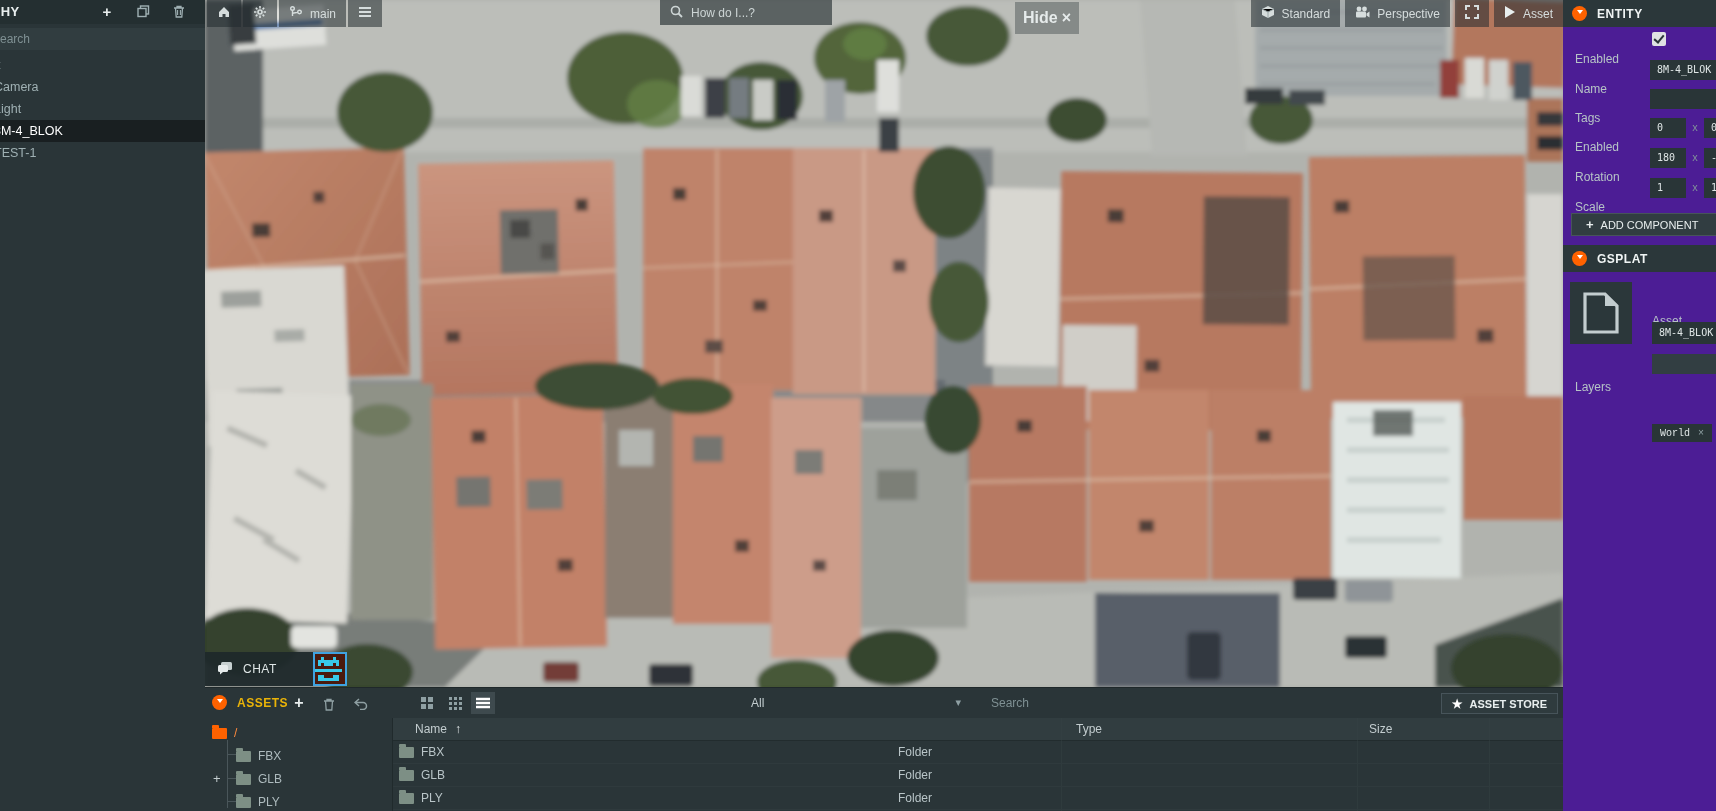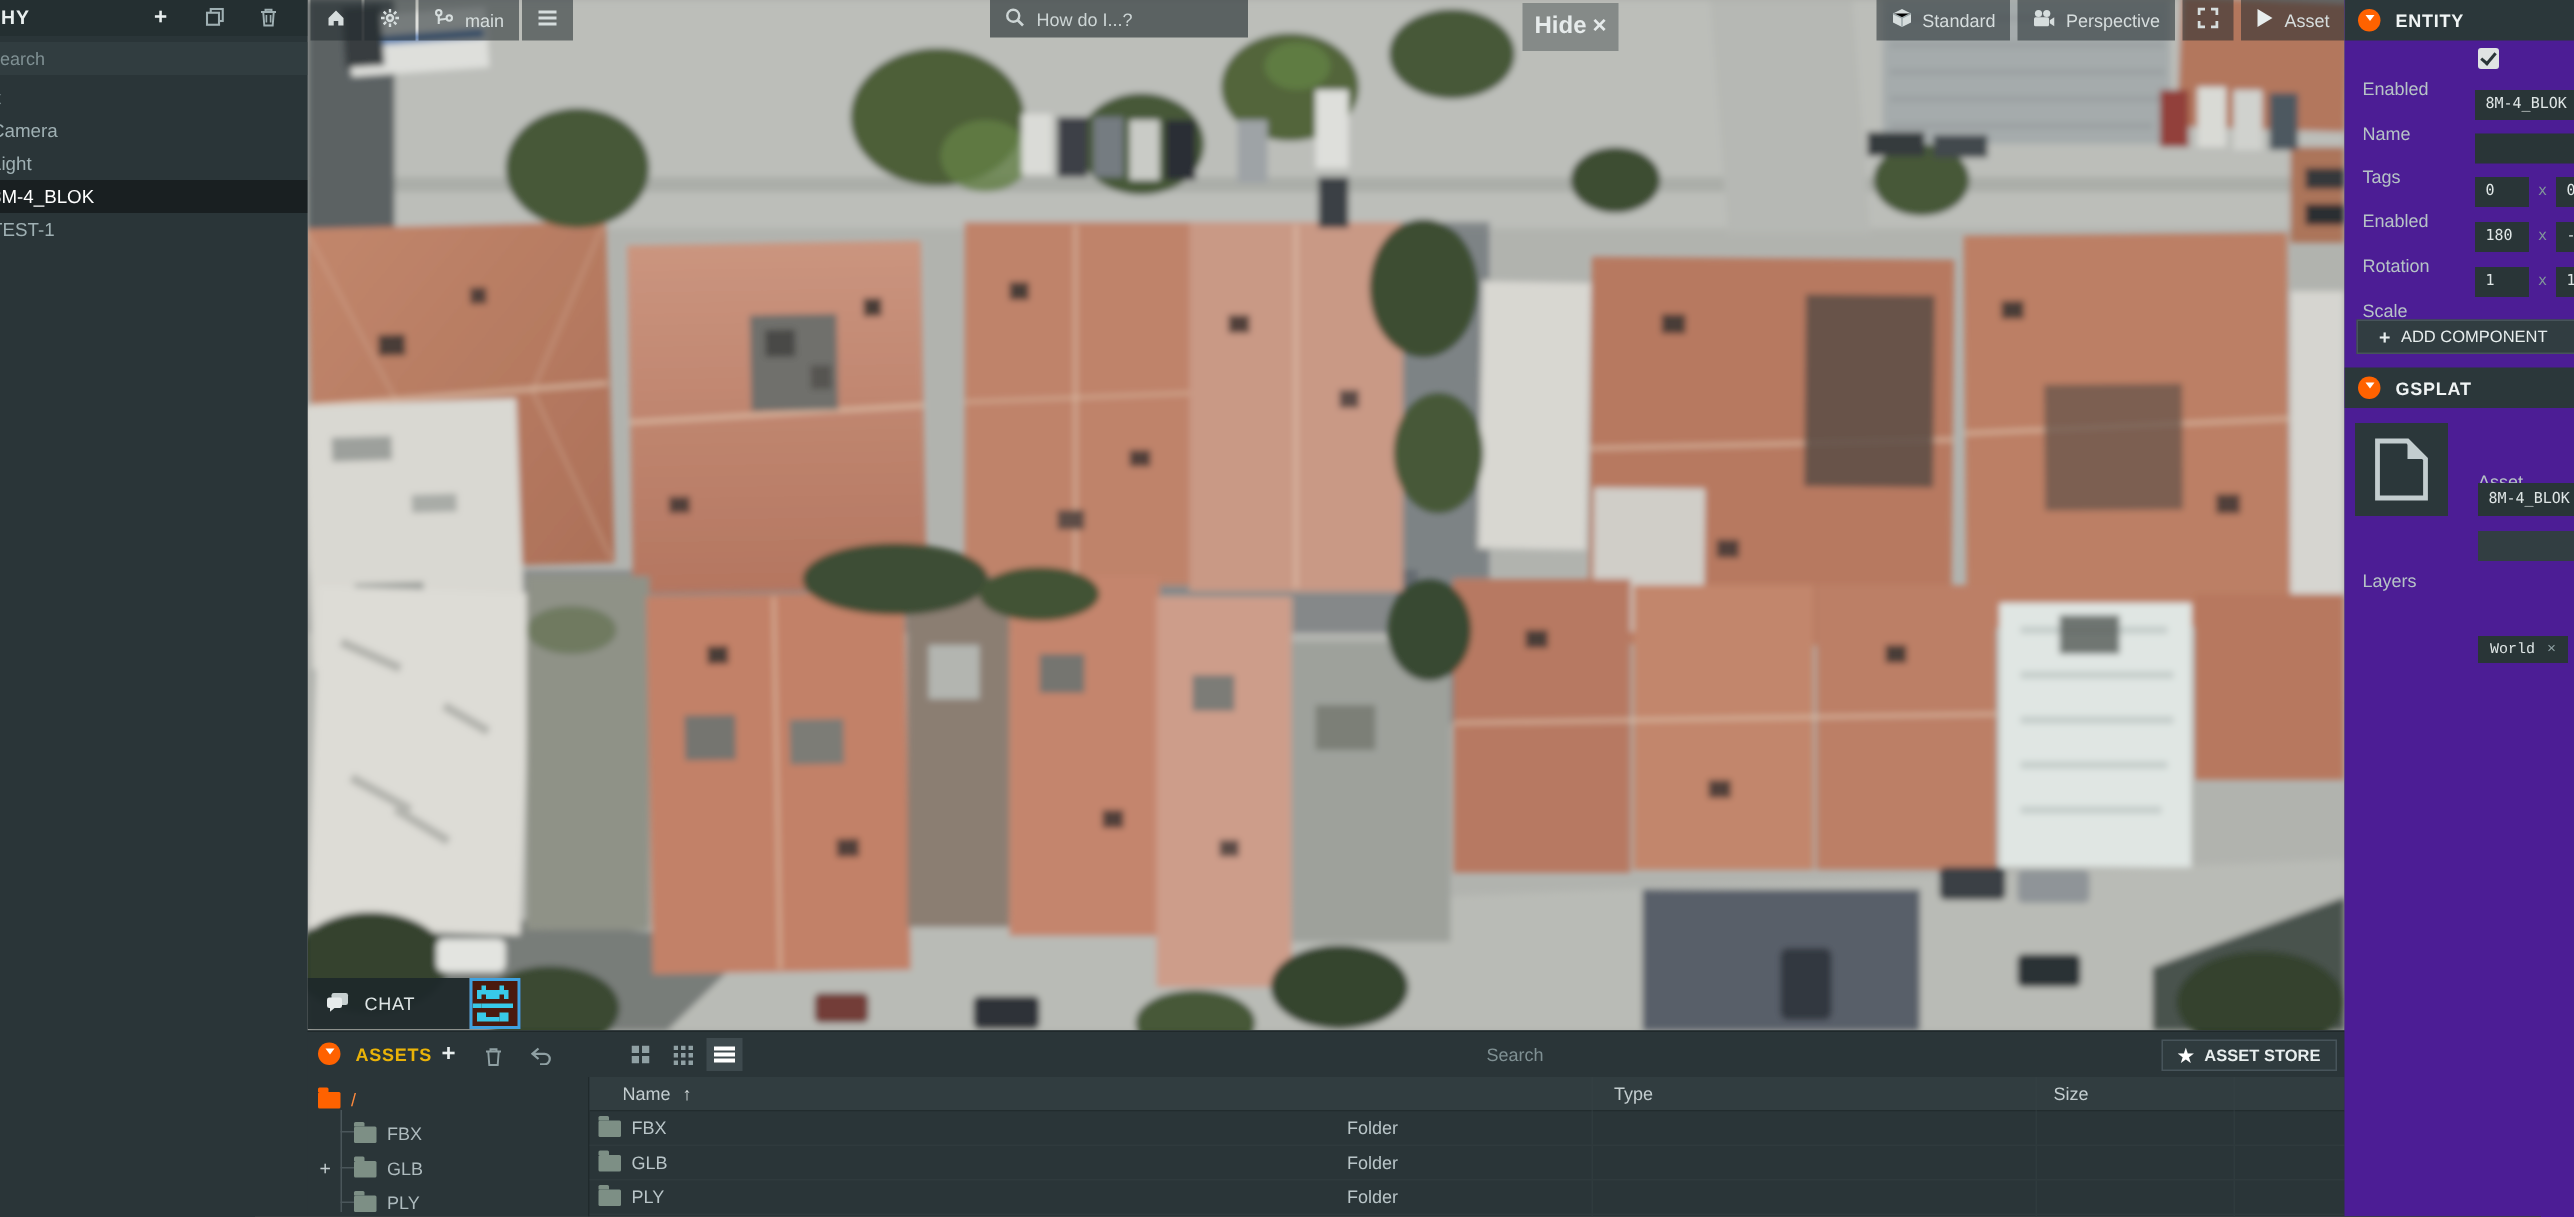--- a/index.html
+++ b/index.html
@@ -456,20 +456,24 @@
               <rect x="5" y="10" width="3" height="3"></rect>
               <rect x="10" y="10" width="3" height="3"></rect>
             </g>
           </svg>
       </div>
       <div class="abs view-btn active" style="left:266px;top:4px;">
         <svg width="14" height="12" viewBox="0 0 14 12">
             <path d="M0 2 H14 M0 6 H14 M0 10 H14" stroke="currentColor" stroke-width="2.6"></path>
           </svg>
       </div>
+      <div class="assets-filter">
+        <span class="val">All</span>
+        <span class="caret">▾</span>
+      </div>
       <div class="assets-search">
         <span>Search</span>
       </div>
       <div class="store-btn">
         <span class="star">★</span>
         <span>ASSET STORE</span>
       </div>
     </div>
 
     <div class="ftree">

